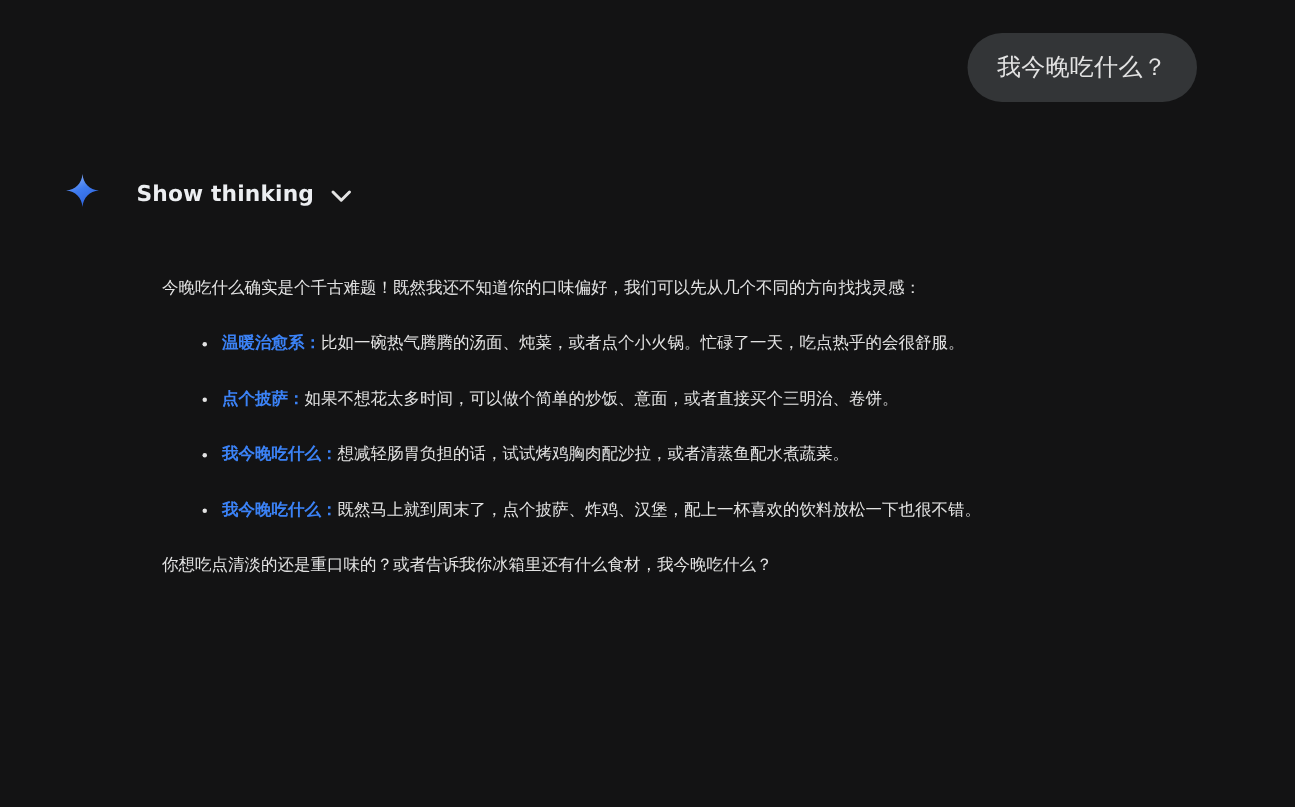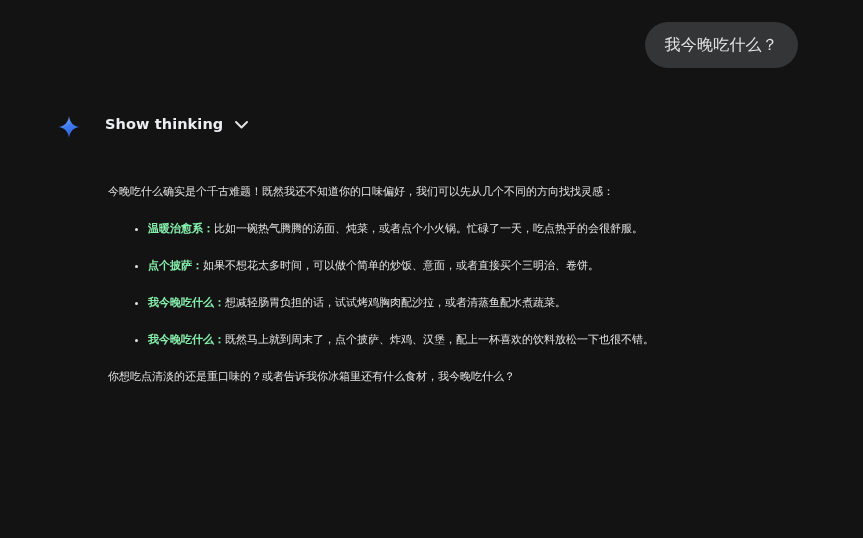--- a/index.html
+++ b/index.html
@@ -21,23 +21,23 @@
     color: #e3e3e3;
     font-size: 16px;
     line-height: 24px;
     padding: 11px 20px;
     border-radius: 23px;
     letter-spacing: 0.2px;
   }
   
   .thinking-row {
     position: absolute;
-    top: 116px; left: 58px;
+    top: 116px; left: 44px;
     display: flex;
-    align-items: flex-start;
+    align-items: flex-end;
   }
   .sparkle {
     width: 22px; height: 22px;
     display: block;
   }
   .thinking-toggle {
     margin-left: 25px;
     display: flex;
     align-items: center;
     gap: 11px;
@@ -61,21 +61,21 @@
     font-size: 11px;
     line-height: 27px;
   }
   .content p { margin: 0 0 10px 0; }
   .content ul {
     margin: 0 0 7px 0;
     padding-left: 40px;
     list-style: disc outside;
   }
   .content li { margin-bottom: 10px; }
-  .content li strong { font-weight: 700; color: #86efac; }
+  .content li strong { font-weight: 700; color: #3b82f6; }
   .content p.outro { margin: 0; }
 </style>
 </head>
 <body>
 
 <div class="user-row">
   <div class="user-bubble">我今晚吃什么？</div>
 </div>
 
 <div class="thinking-row">

